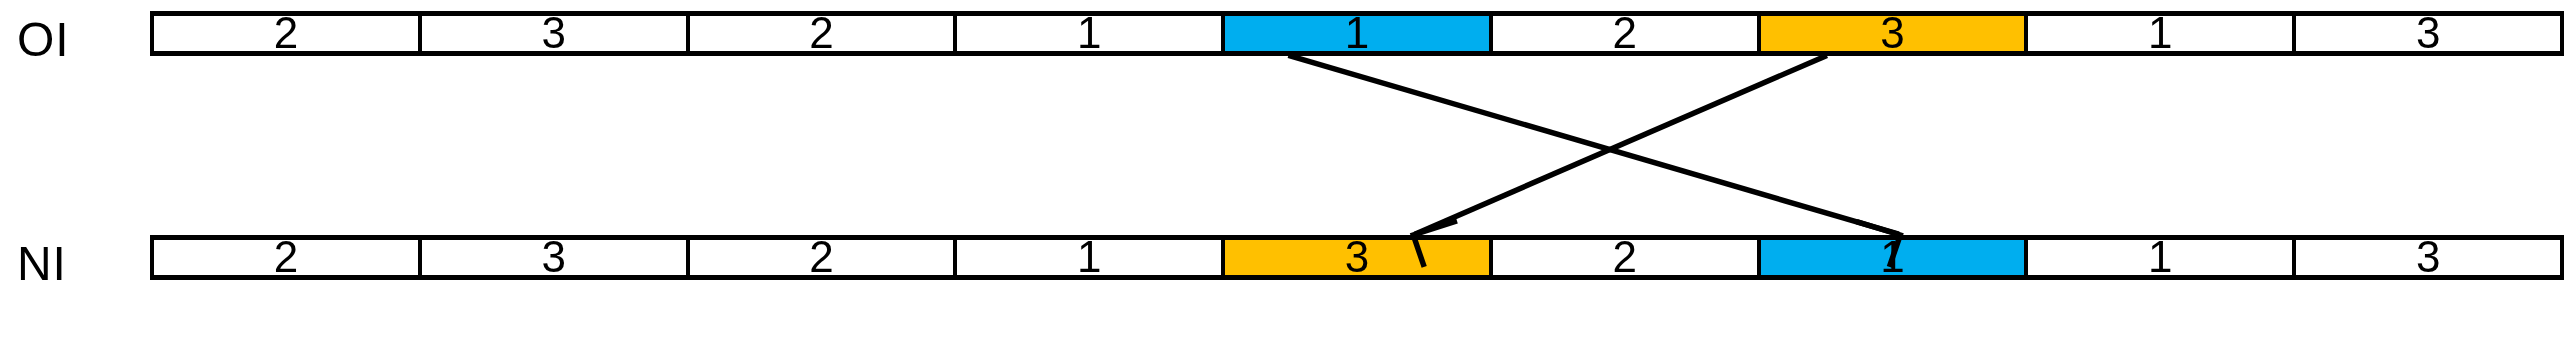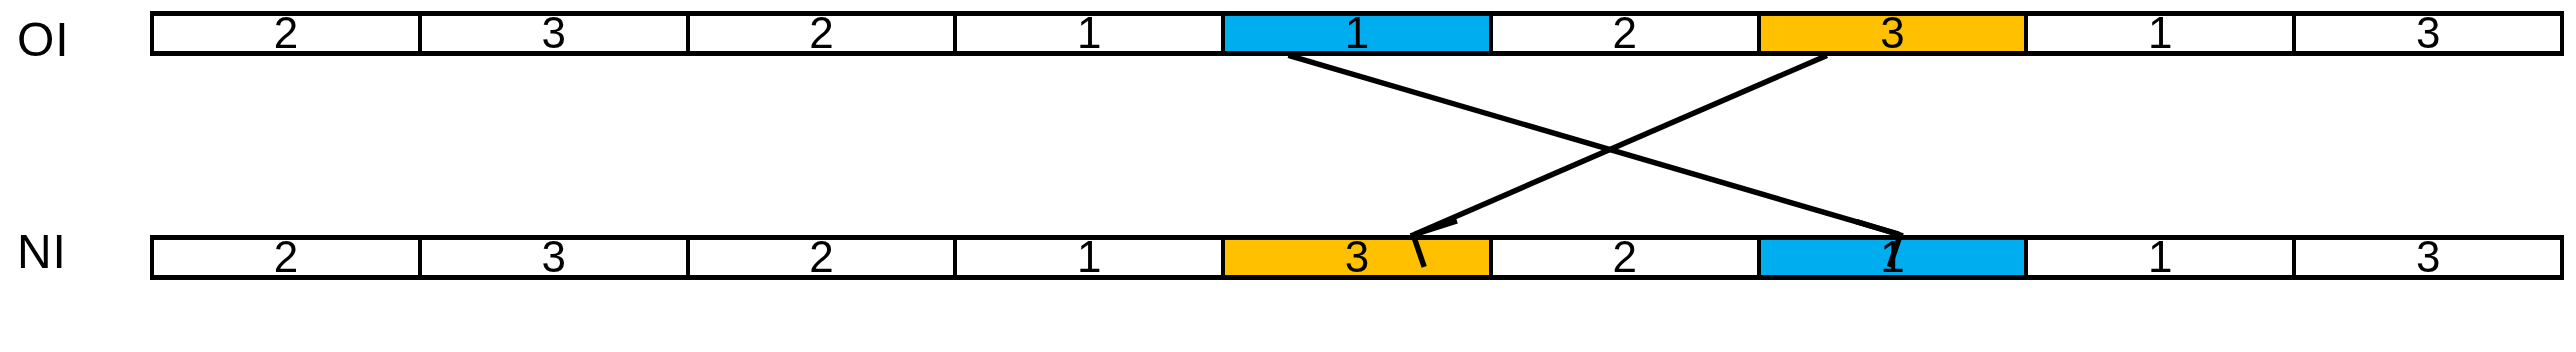--- a/index.html
+++ b/index.html
@@ -23,21 +23,21 @@
     position: absolute;
     font-size: 48px;
     line-height: 1;
     color: #000000;
     letter-spacing: 0.8px;
     font-weight: 400;
     white-space: nowrap;
     user-select: none;
   }
   #label-oi { left: 17px; top: 15.6px; }
-  #label-ni { left: 17px; top: 228px; }
+  #label-ni { left: 17px; top: 240px; }
 
   
   .strip {
     position: absolute;
     left: 150px;
     width: 2414px;
     height: 45px;
     display: flex;
     box-sizing: border-box;
     border-top: 5.5px solid #000000;

